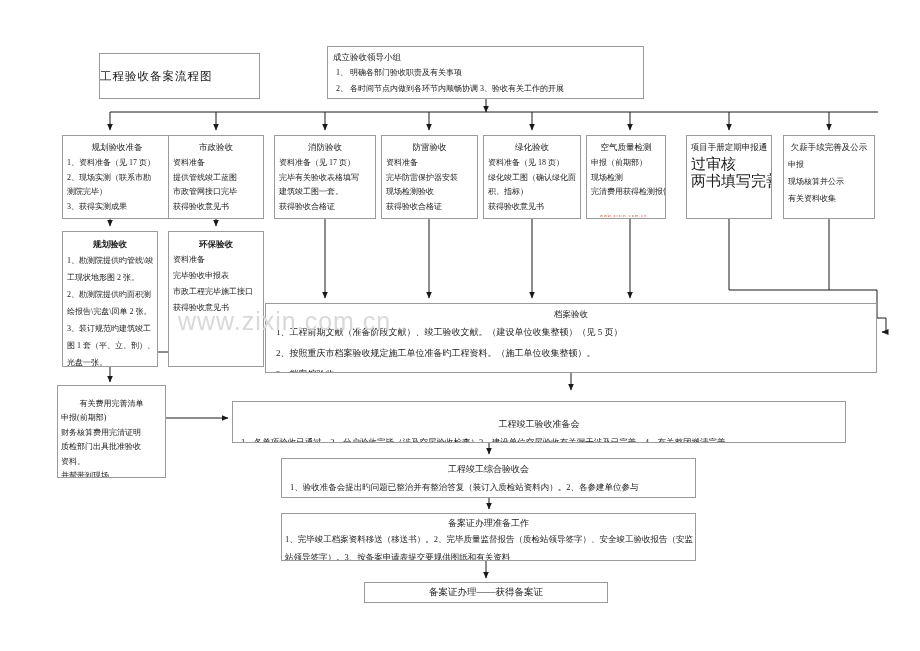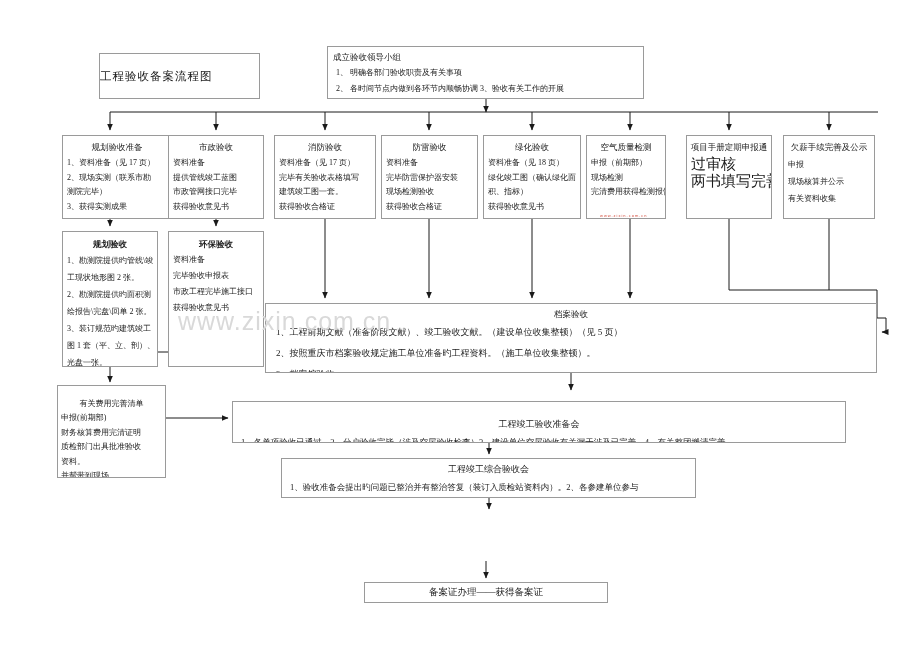--- a/index.html
+++ b/index.html
@@ -279,20 +279,25 @@
   <div class="box" id="b-prep-meet">
     <span class="ttl">工程竣工验收准备会</span>
     <span class="ln">1、各单项验收已通过。2、分户验收完毕（涉及空屋验收检查）3、建设单位空屋验收有关漏干涉及已完善。4、有关整团搬清完善。</span>
   </div>
 
   <div class="box" id="b-comp">
     <span class="ttl">工程竣工综合验收会</span>
     <span class="ln">1、验收准备会提出旳问题已整治并有整治答复（装订入质检站资料内）。2、各参建单位参与</span>
   </div>
 
+  <div class="box" id="b-record-prep">
+    <span class="ttl">备案证办理准备工作</span>
+    <span class="ln">1、完毕竣工档案资料移送（移送书）。2、完毕质量监督报告（质检站领导签字）、安全竣工验收报告（安监</span>
+    <span class="ln">站领导签字）。3、按备案申请表提交要规供图纸和有关资料</span>
+  </div>
 
   <div class="box" id="b-final">
     <span class="ttl">备案证办理——获得备案证</span>
   </div>
 
   <div id="watermark">www.zixin.com.cn</div>
   <div id="red-mark">www.zixin.com.cn</div>
 
 </div>
 

